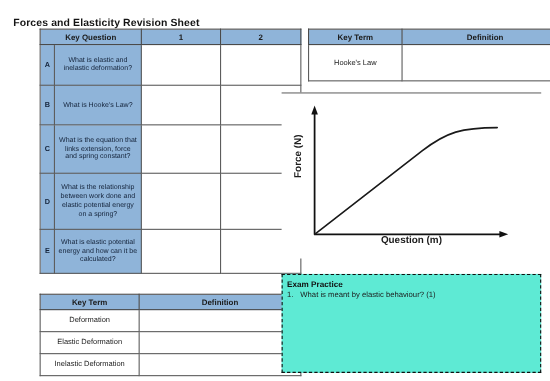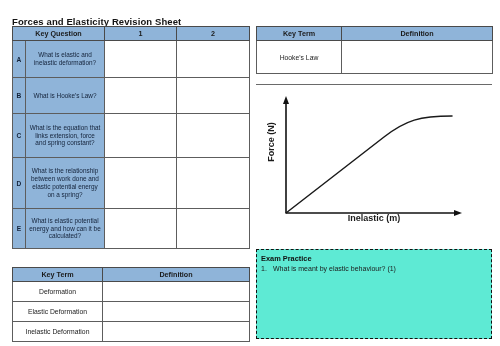--- a/index.html
+++ b/index.html
@@ -26,20 +26,21 @@
     letter-spacing: 0.1px;
     color: #141414;
     white-space: nowrap;
     margin-top: 12px;
   }
 
   
   table {
     border-collapse: collapse;
     table-layout: fixed;
+    margin-left: 24px;
   }
   td, th {
     border: 0.8px solid #5d5d5d;
     padding: 0;
     vertical-align: middle;
     text-align: center;
     font-weight: normal;
   }
   .hdr {
     background: #8fb4d9;
@@ -285,21 +286,21 @@
 
     <line x1="30" y1="128" x2="30" y2="16" stroke="#111111" stroke-width="1.6"></line>
     <polygon points="30,11 27,19 33,19" fill="#111111"></polygon>
 
     <line x1="30" y1="128" x2="200" y2="128" stroke="#111111" stroke-width="1.6"></line>
     <polygon points="206,128 198,125 198,131" fill="#111111"></polygon>
 
     <path d="M30,128 L128,52 C150,35 164,31 196,31" fill="none" stroke="#1a1a1a" stroke-width="1.5" stroke-linecap="round"></path>
   </svg>
   <div class="graph-ylabel">Force (N)</div>
-  <div class="graph-xlabel">Inelastic (m)</div>
+  <div class="graph-xlabel">Question (m)</div>
 </div>
 
 <div class="exam-box">
   <div class="exam-title">Exam Practice</div>
   <div class="exam-q">
     <span class="num">1.</span><span>What is meant by elastic behaviour? (1)</span>
   </div>
 </div>
 
 </body></html>

